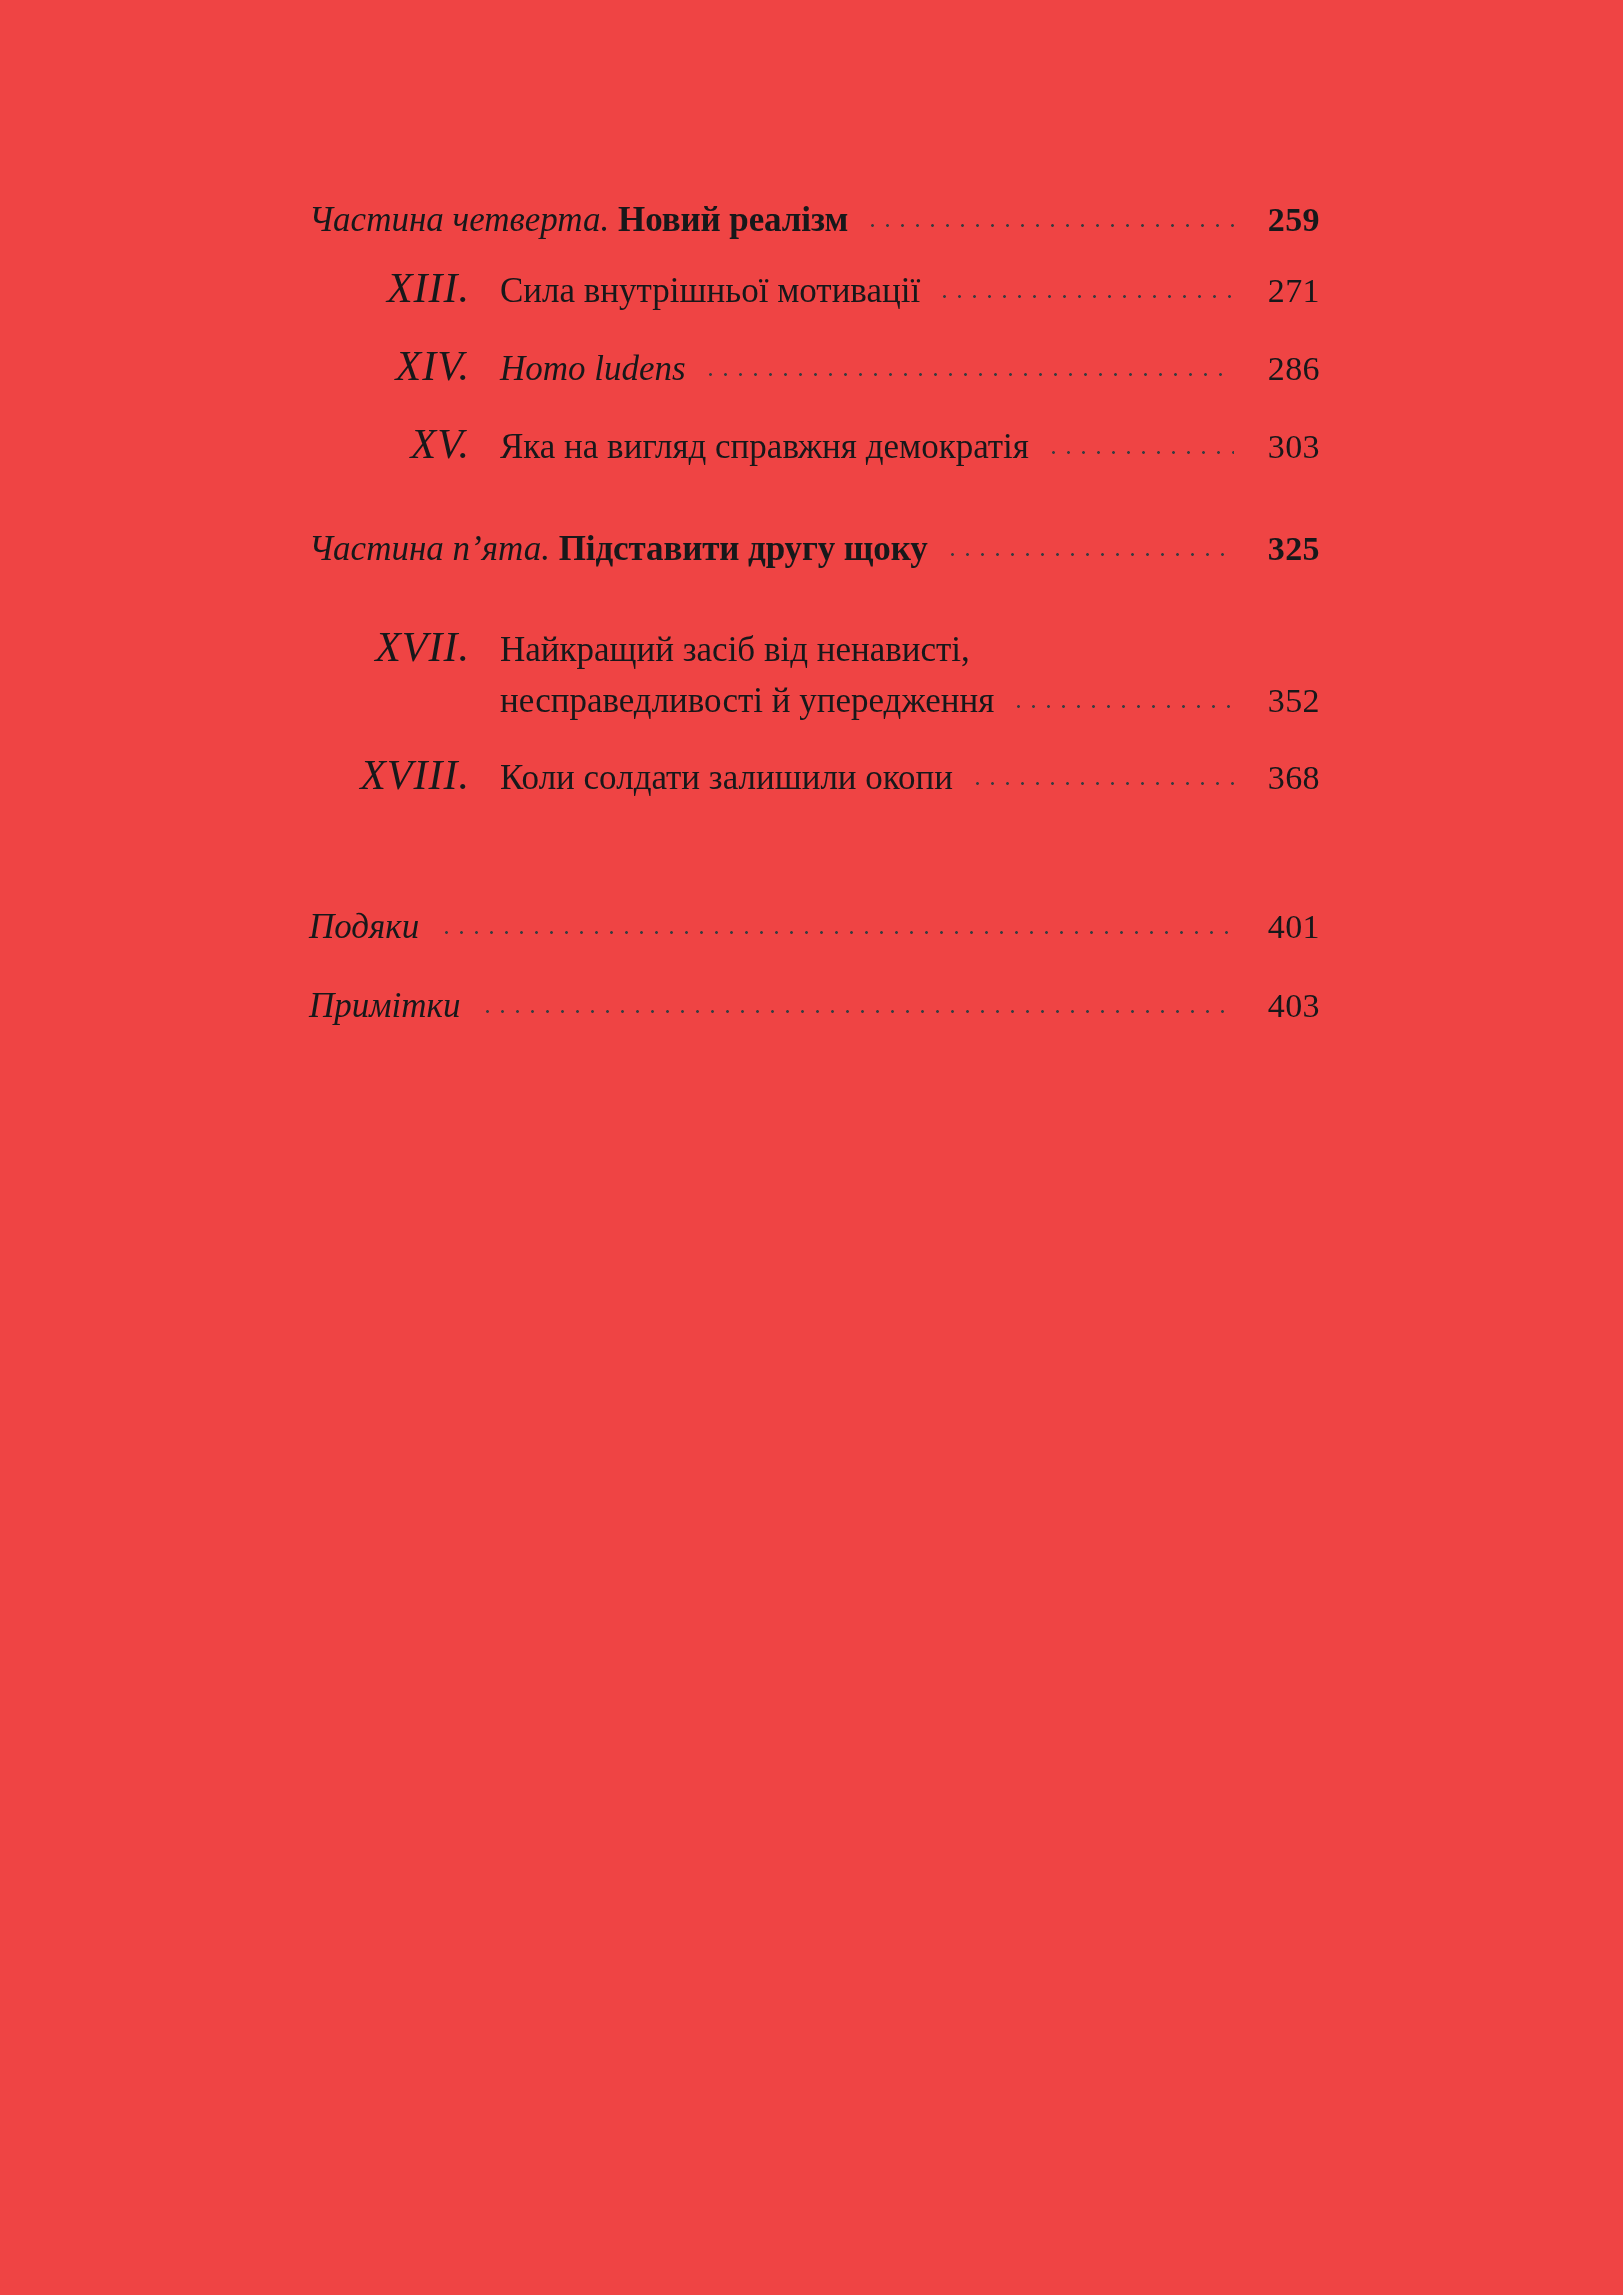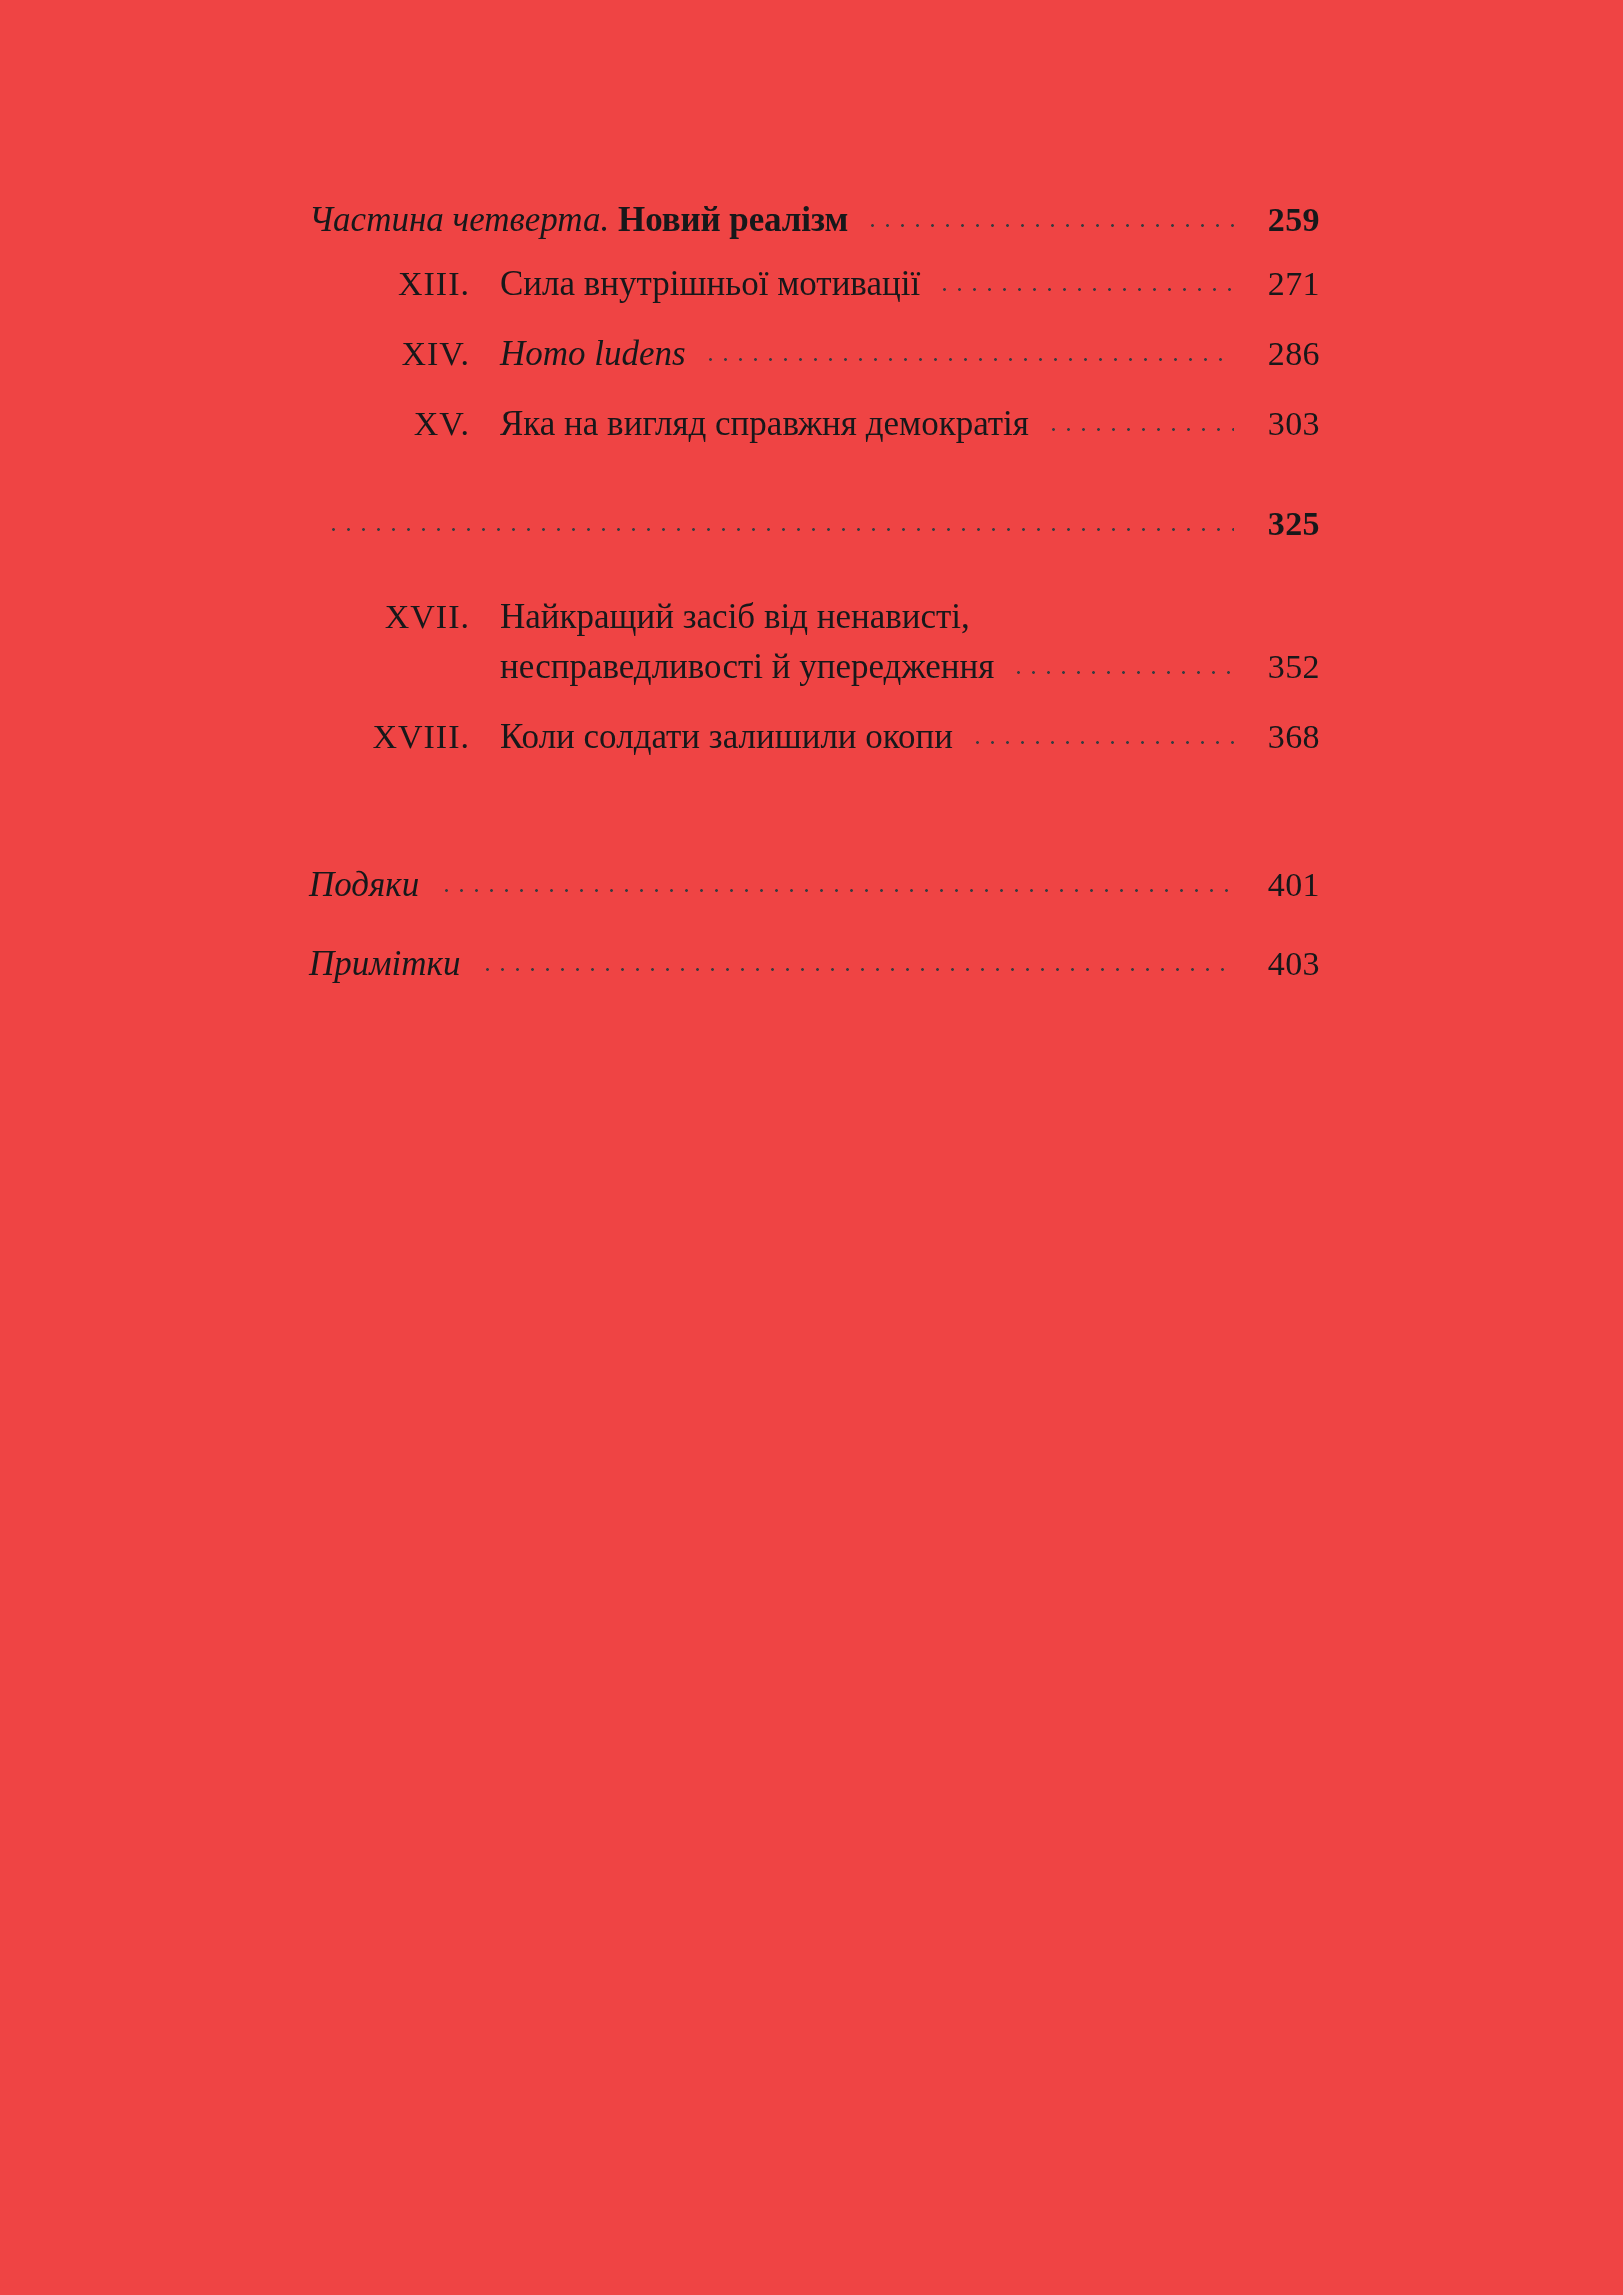--- a/index.html
+++ b/index.html
@@ -109,21 +109,22 @@
   .part .part-label .p-bold {
     font-weight: 700;
     letter-spacing: -0.1px;
   }
   .part .pnum {
     font-weight: 700;
   }
 
   
   .chapter .num {
-    font-size: 34px;
+    font-size: 42px;
+    font-style: italic;
   }
   .chapter .title.italic {
     font-style: italic;
   }
 
   
   .chapter-multiline {
     display: block;
     width: 100%;
   }
@@ -191,20 +192,24 @@
       <div class="num">XV.</div>
       <div class="gap"></div>
       <div class="title">Яка на вигляд справжня демократія</div>
       <div class="leader"></div>
       <div class="pnum">303</div>
     </div>
 
     <div class="sp-block"></div>
 
     <div class="row part">
+      <div class="part-label">
+        <span class="p-italic">Частина п’ята.</span>
+        <span class="p-bold">Підставити другу щоку</span>
+      </div>
       <div class="leader"></div>
       <div class="pnum">325</div>
     </div>
 
     <div class="sp-after-part"></div>
 
 
     <div class="sp-chapter"></div>
 
     <div class="chapter chapter-multiline">

